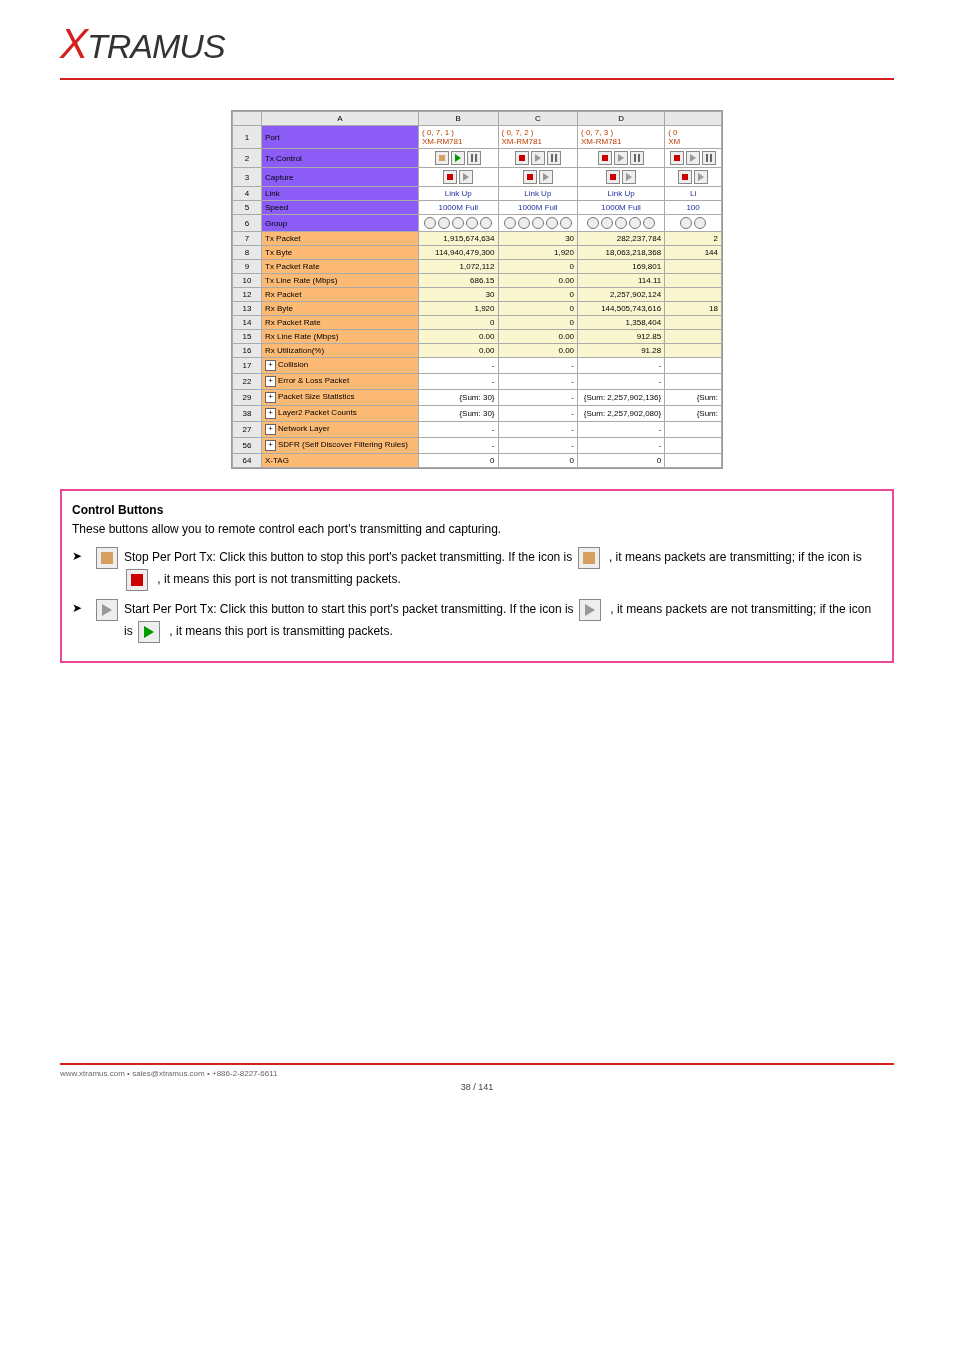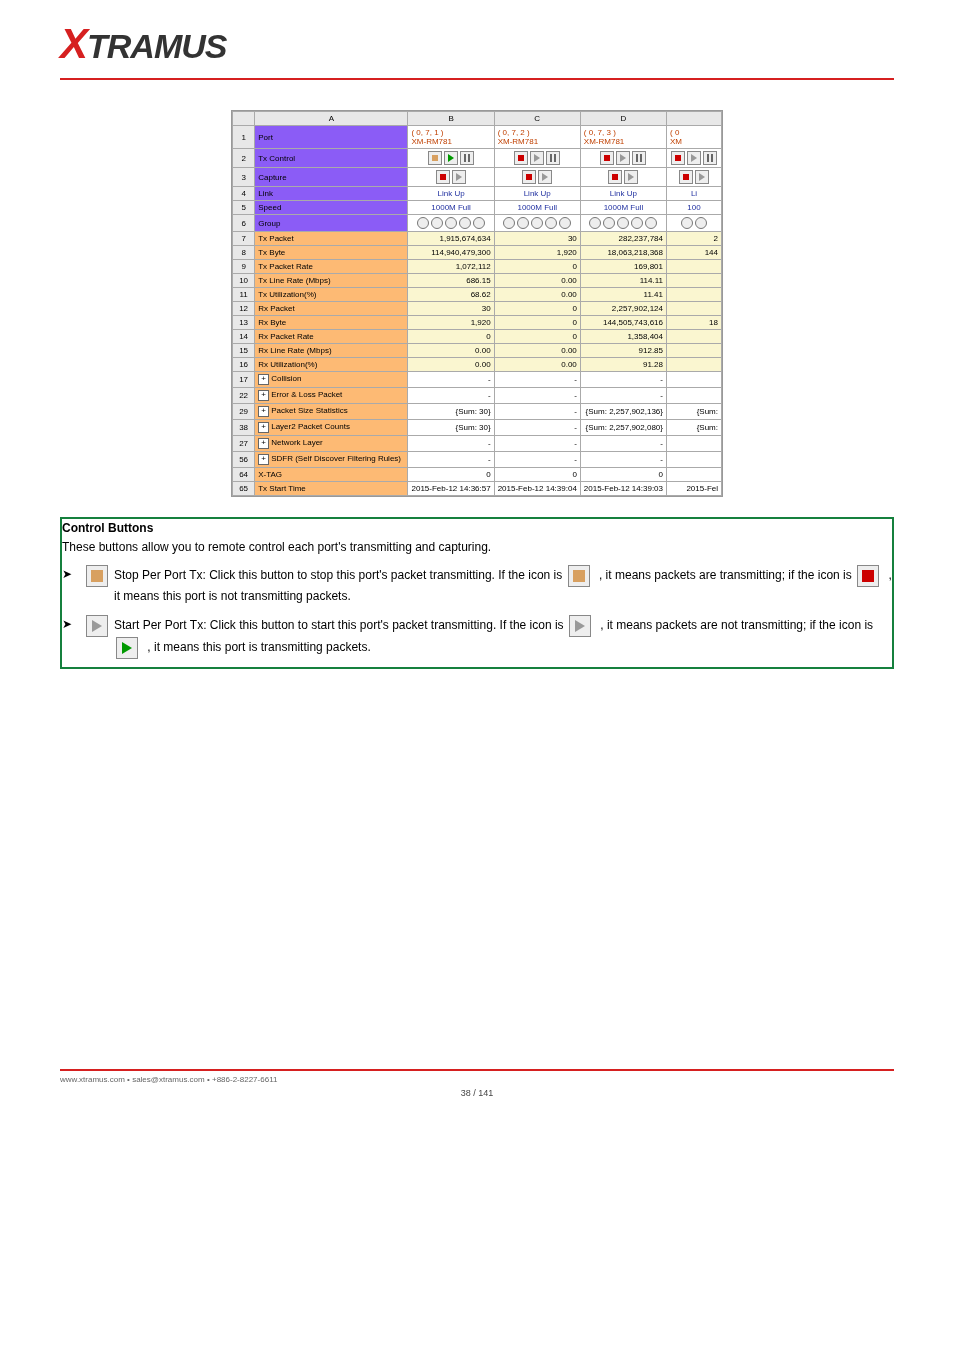--- a/index.html
+++ b/index.html
@@ -1,18 +1,18 @@
 <!DOCTYPE html>
 <html><head>
 <meta charset="utf-8">
 <style>
 body{margin:0;font-family:Arial,sans-serif;background:#fff;color:#000;width:954px}
 .page{padding:0}
 .logo-bar{padding:20px 60px 10px}
-.logo{font-size:34px;font-weight:bold;font-style:italic;letter-spacing:-1px}
+.logo{font-size:34px;font-weight:normal;font-style:italic;letter-spacing:-1px}
 .logo .x{color:#d62020;font-size:42px}
 .logo .rest{color:#333}
 .red-rule{height:2px;background:#d62020;margin:0 60px}
 .table-wrap{margin:30px auto 20px;width:490px;border:1px solid #999;font-size:8px;overflow:auto}
 table{border-collapse:collapse;width:100%}
 th,td{border:1px solid #aaa;padding:2px 3px;white-space:nowrap}
 th{background:#e8e8e8;font-weight:normal;text-align:center}
 .rowhdr{background:#e8e8e8;text-align:center;width:22px}
 .label{background:#fdba74;text-align:left;width:150px}
 .label-alt{background:#8b5cf6}
@@ -22,21 +22,21 @@
 .ctrl i.stop::after{content:"";position:absolute;inset:3px;background:#c00}
 .ctrl i.play::after{content:"";position:absolute;left:3px;top:2px;border-left:6px solid #090;border-top:4px solid transparent;border-bottom:4px solid transparent}
 .ctrl i.play.dim::after{border-left-color:#999}
 .ctrl i.pause::after{content:"";position:absolute;left:3px;top:2px;width:2px;height:8px;background:#666;box-shadow:4px 0 #666}
 .ctrl i.stop.dim::after{background:#d8a060}
 .val{text-align:right;background:#fff}
 .val-y{text-align:right;background:#faf6d0}
 .link{color:#2030a0;text-align:center}
 .grp i{display:inline-block;width:10px;height:10px;border:1px solid #777;border-radius:50%;margin:0 1px;background:#eee;font-size:7px;text-align:center;line-height:10px}
 .exp{display:inline-block;width:9px;height:9px;border:1px solid #666;text-align:center;line-height:8px;font-size:8px;background:#fff;margin-right:2px}
-.desc-box{margin:20px 60px;border:2px solid #15803d;font-size:12px;line-height:1.6}
+.desc-box{margin:20px 60px;border:2px solid #ec4899;padding:10px;font-size:12px;line-height:1.6}
 .desc-box .item{display:flex;margin:8px 0}
 .desc-box .icon{margin:0 6px 0 2px;display:inline-block;width:20px;height:20px;border:1px solid #888;background:#eee;position:relative;vertical-align:middle;flex:0 0 20px}
 .desc-box .icon.stop::after{content:"";position:absolute;inset:4px;background:#d8a060}
 .desc-box .icon.stop2::after{content:"";position:absolute;inset:4px;background:#c00}
 .desc-box .icon.play::after{content:"";position:absolute;left:5px;top:4px;border-left:10px solid #999;border-top:6px solid transparent;border-bottom:6px solid transparent}
 .desc-box .icon.play2::after{content:"";position:absolute;left:5px;top:4px;border-left:10px solid #090;border-top:6px solid transparent;border-bottom:6px solid transparent}
 .chev{margin-right:8px;flex:0 0 14px}
 .f1{flex:1}
 .footer{position:relative;margin:400px 60px 0}
 .footer .rule{height:2px;background:#d62020}
@@ -137,28 +137,20 @@
           </tr>
           <tr>
             <td class="rowhdr">10</td>
             <td class="label">Tx Line Rate (Mbps)</td>
             <td class="val-y">686.15</td>
             <td class="val-y">0.00</td>
             <td class="val-y">114.11</td>
             <td class="val-y"></td>
           </tr>
           <tr>
-            <td class="rowhdr">11</td>
-            <td class="label">Tx Utilization(%)</td>
-            <td class="val-y">68.62</td>
-            <td class="val-y">0.00</td>
-            <td class="val-y">11.41</td>
-            <td class="val-y"></td>
-          </tr>
-          <tr>
             <td class="rowhdr">12</td>
             <td class="label">Rx Packet</td>
             <td class="val-y">30</td>
             <td class="val-y">0</td>
             <td class="val-y">2,257,902,124</td>
             <td class="val-y"></td>
           </tr>
           <tr>
             <td class="rowhdr">13</td>
             <td class="label">Rx Byte</td>
@@ -239,28 +231,20 @@
             <td class="val">-</td>
             <td class="val"></td>
           </tr>
           <tr>
             <td class="rowhdr">64</td>
             <td class="label">X-TAG</td>
             <td class="val">0</td>
             <td class="val">0</td>
             <td class="val">0</td>
             <td class="val"></td>
-          </tr>
-          <tr>
-            <td class="rowhdr">65</td>
-            <td class="label">Tx Start Time</td>
-            <td class="val">2015-Feb-12 14:36:57</td>
-            <td class="val">2015-Feb-12 14:39:04</td>
-            <td class="val">2015-Feb-12 14:39:03</td>
-            <td class="val">2015-Fel</td>
           </tr>
         </tbody>
       </table>
   </div>
 
   <div class="desc-box">
     <div style="font-weight:bold">Control Buttons</div>
     <div>These buttons allow you to remote control each port's transmitting and capturing.</div>
     <div class="item">
       <span class="chev">➤</span>

